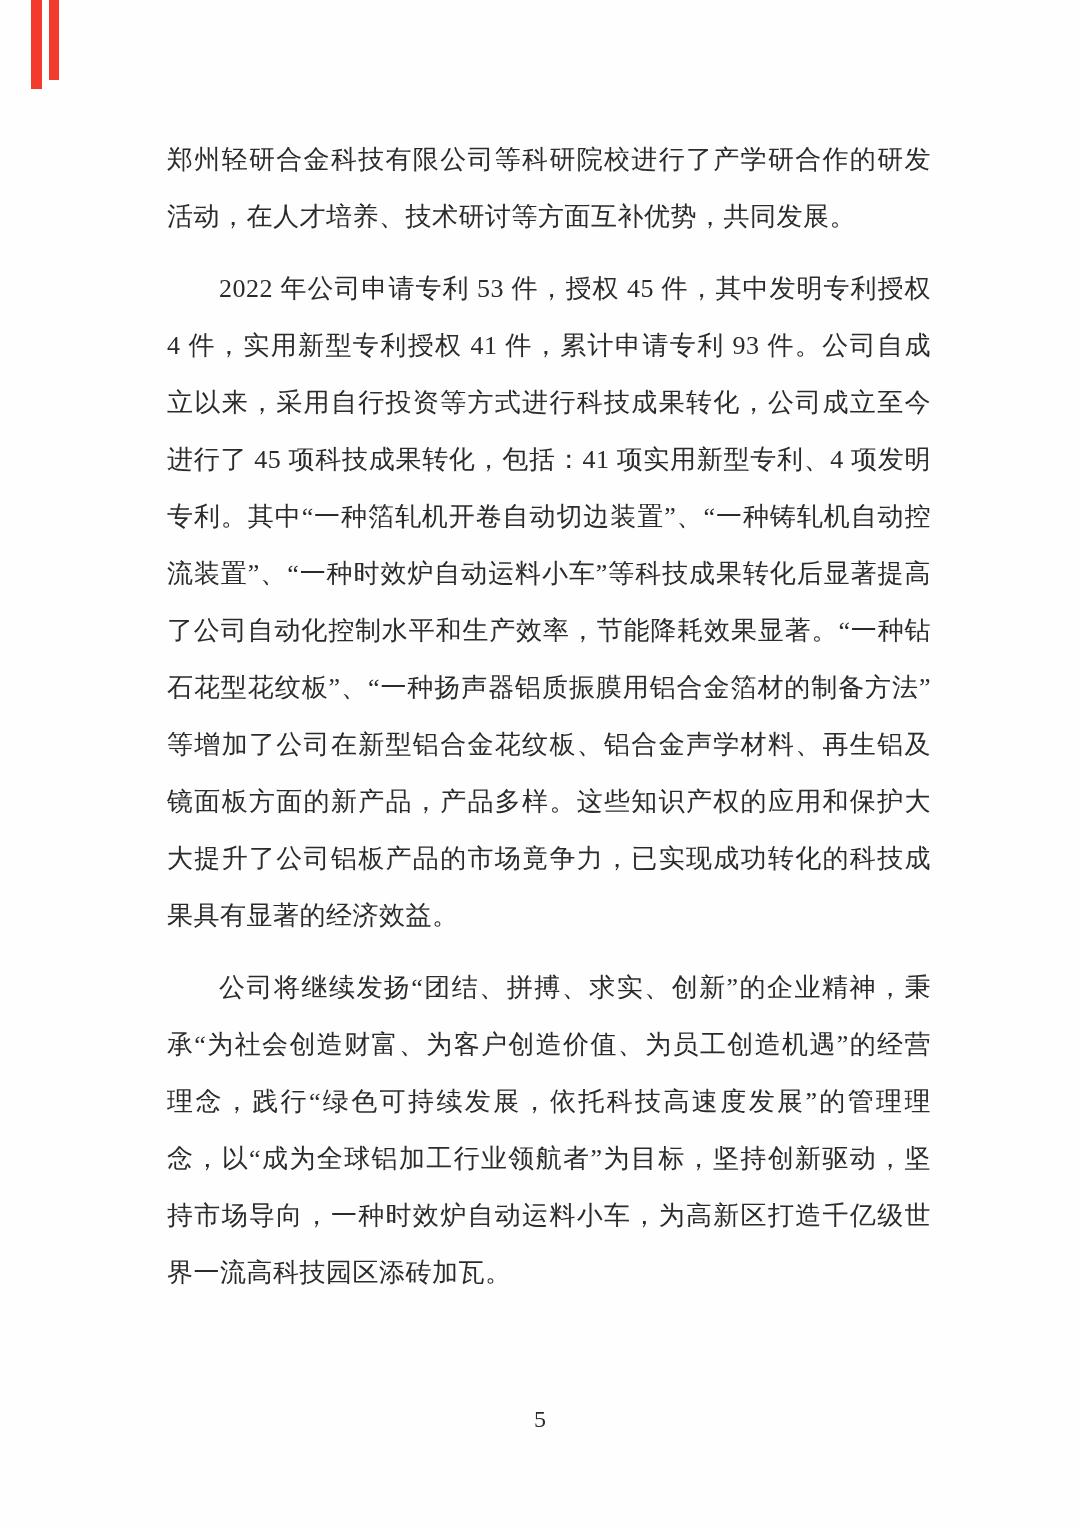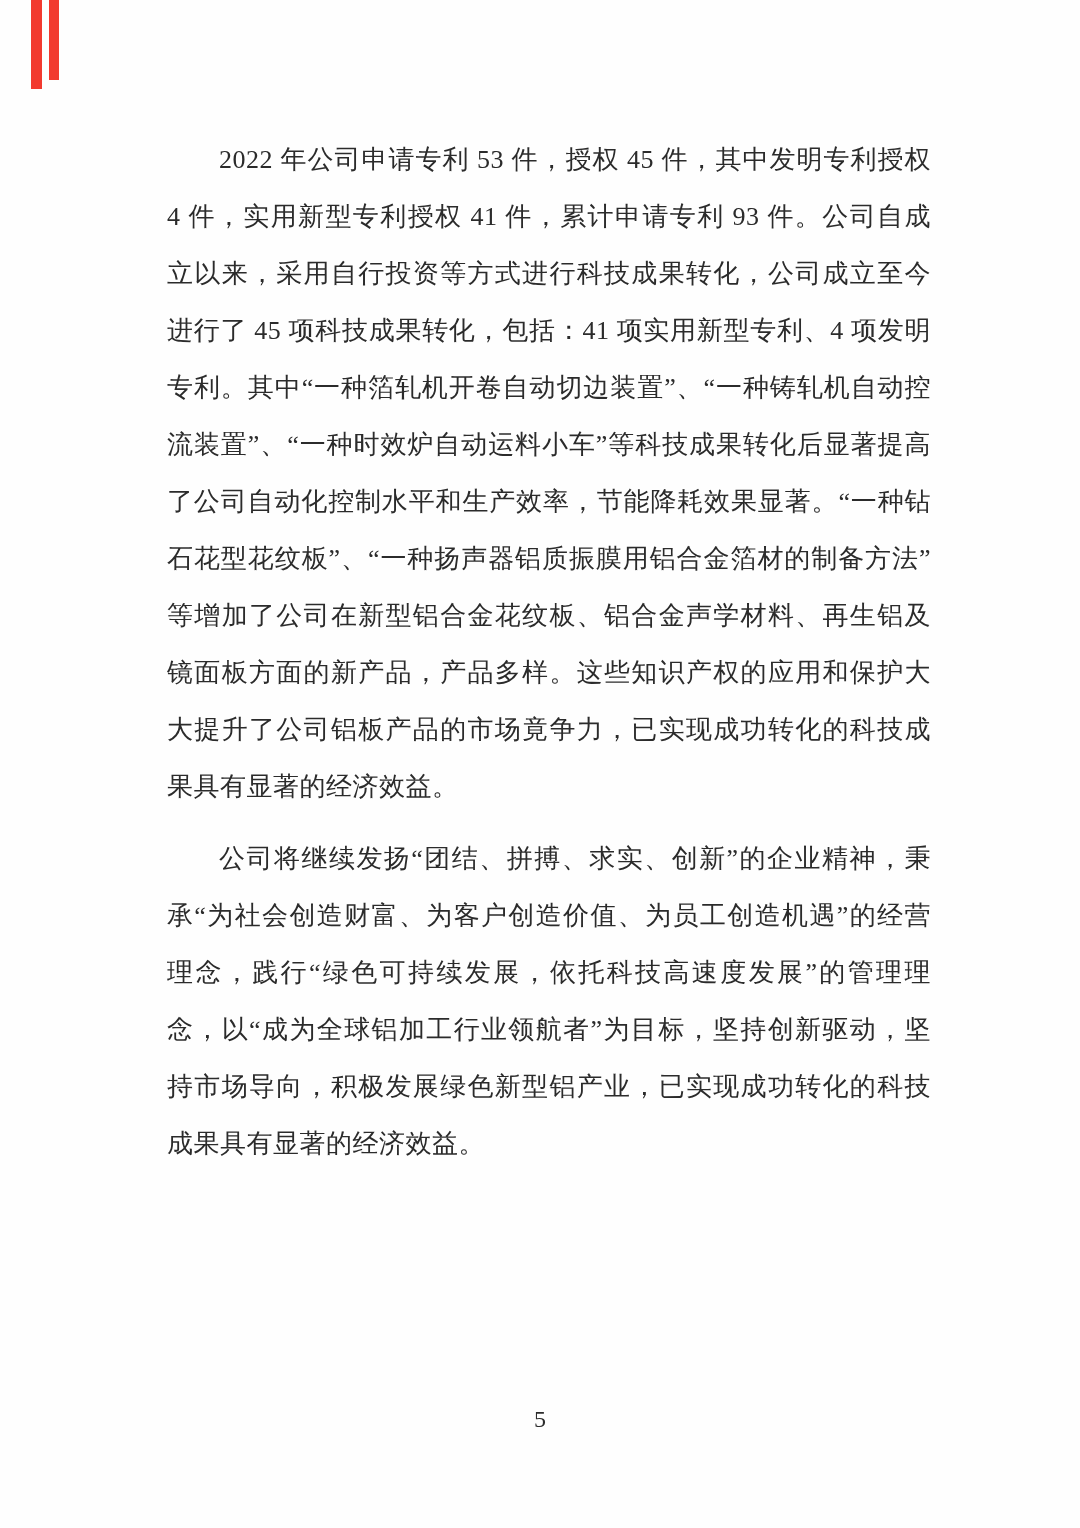--- a/index.html
+++ b/index.html
@@ -64,19 +64,20 @@
 </style>
 </head>
 <body>
 
 <div class="page">
 
   <div class="red-mark m1"></div>
   <div class="red-mark m2"></div>
 
   <div class="content">
+    <p>郑州轻研合金科技有限公司等科研院校进行了产学研合作的研发活动，在人才培养、技术研讨等方面互补优势，共同发展。</p>
     <p class="indent">2022 年公司申请专利 53 件，授权 45 件，其中发明专利授权 4 件，实用新型专利授权 41 件，累计申请专利 93 件。公司自成立以来，采用自行投资等方式进行科技成果转化，公司成立至今进行了 45 项科技成果转化，包括：41 项实用新型专利、4 项发明专利。其中“一种箔轧机开卷自动切边装置”、“一种铸轧机自动控流装置”、“一种时效炉自动运料小车”等科技成果转化后显著提高了公司自动化控制水平和生产效率，节能降耗效果显著。“一种钻石花型花纹板”、“一种扬声器铝质振膜用铝合金箔材的制备方法”等增加了公司在新型铝合金花纹板、铝合金声学材料、再生铝及镜面板方面的新产品，产品多样。这些知识产权的应用和保护大大提升了公司铝板产品的市场竟争力，已实现成功转化的科技成果具有显著的经济效益。</p>
-    <p class="indent">公司将继续发扬“团结、拼搏、求实、创新”的企业精神，秉承“为社会创造财富、为客户创造价值、为员工创造机遇”的经营理念，践行“绿色可持续发展，依托科技高速度发展”的管理理念，以“成为全球铝加工行业领航者”为目标，坚持创新驱动，坚持市场导向，积极发展绿色新型铝产业，已实现成功转化的科技成果具有显著的经济效益。</p>
+    <p class="indent">公司将继续发扬“团结、拼搏、求实、创新”的企业精神，秉承“为社会创造财富、为客户创造价值、为员工创造机遇”的经营理念，践行“绿色可持续发展，依托科技高速度发展”的管理理念，以“成为全球铝加工行业领航者”为目标，坚持创新驱动，坚持市场导向，一种时效炉自动运料小车，为高新区打造千亿级世界一流高科技园区添砖加瓦。</p>
   </div>
 
   <div class="page-number">5</div>
 
 </div>
 
 </body></html>

